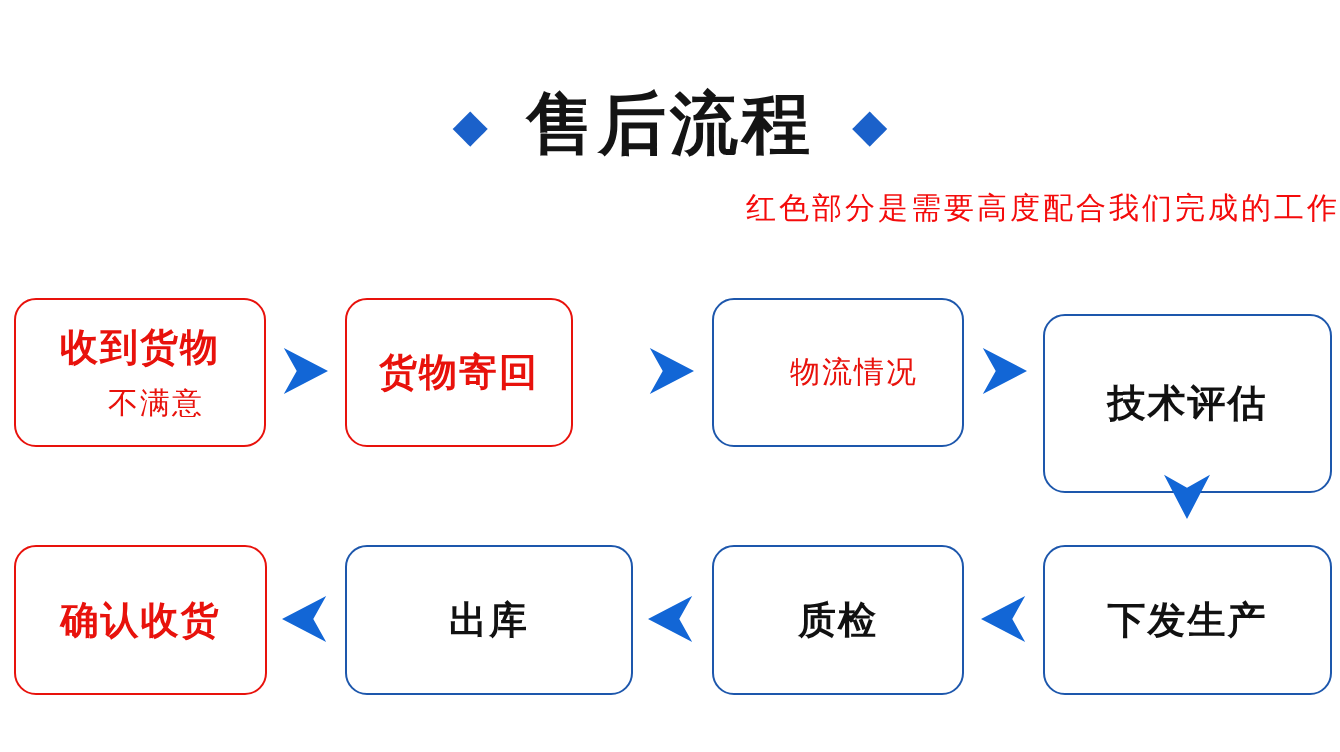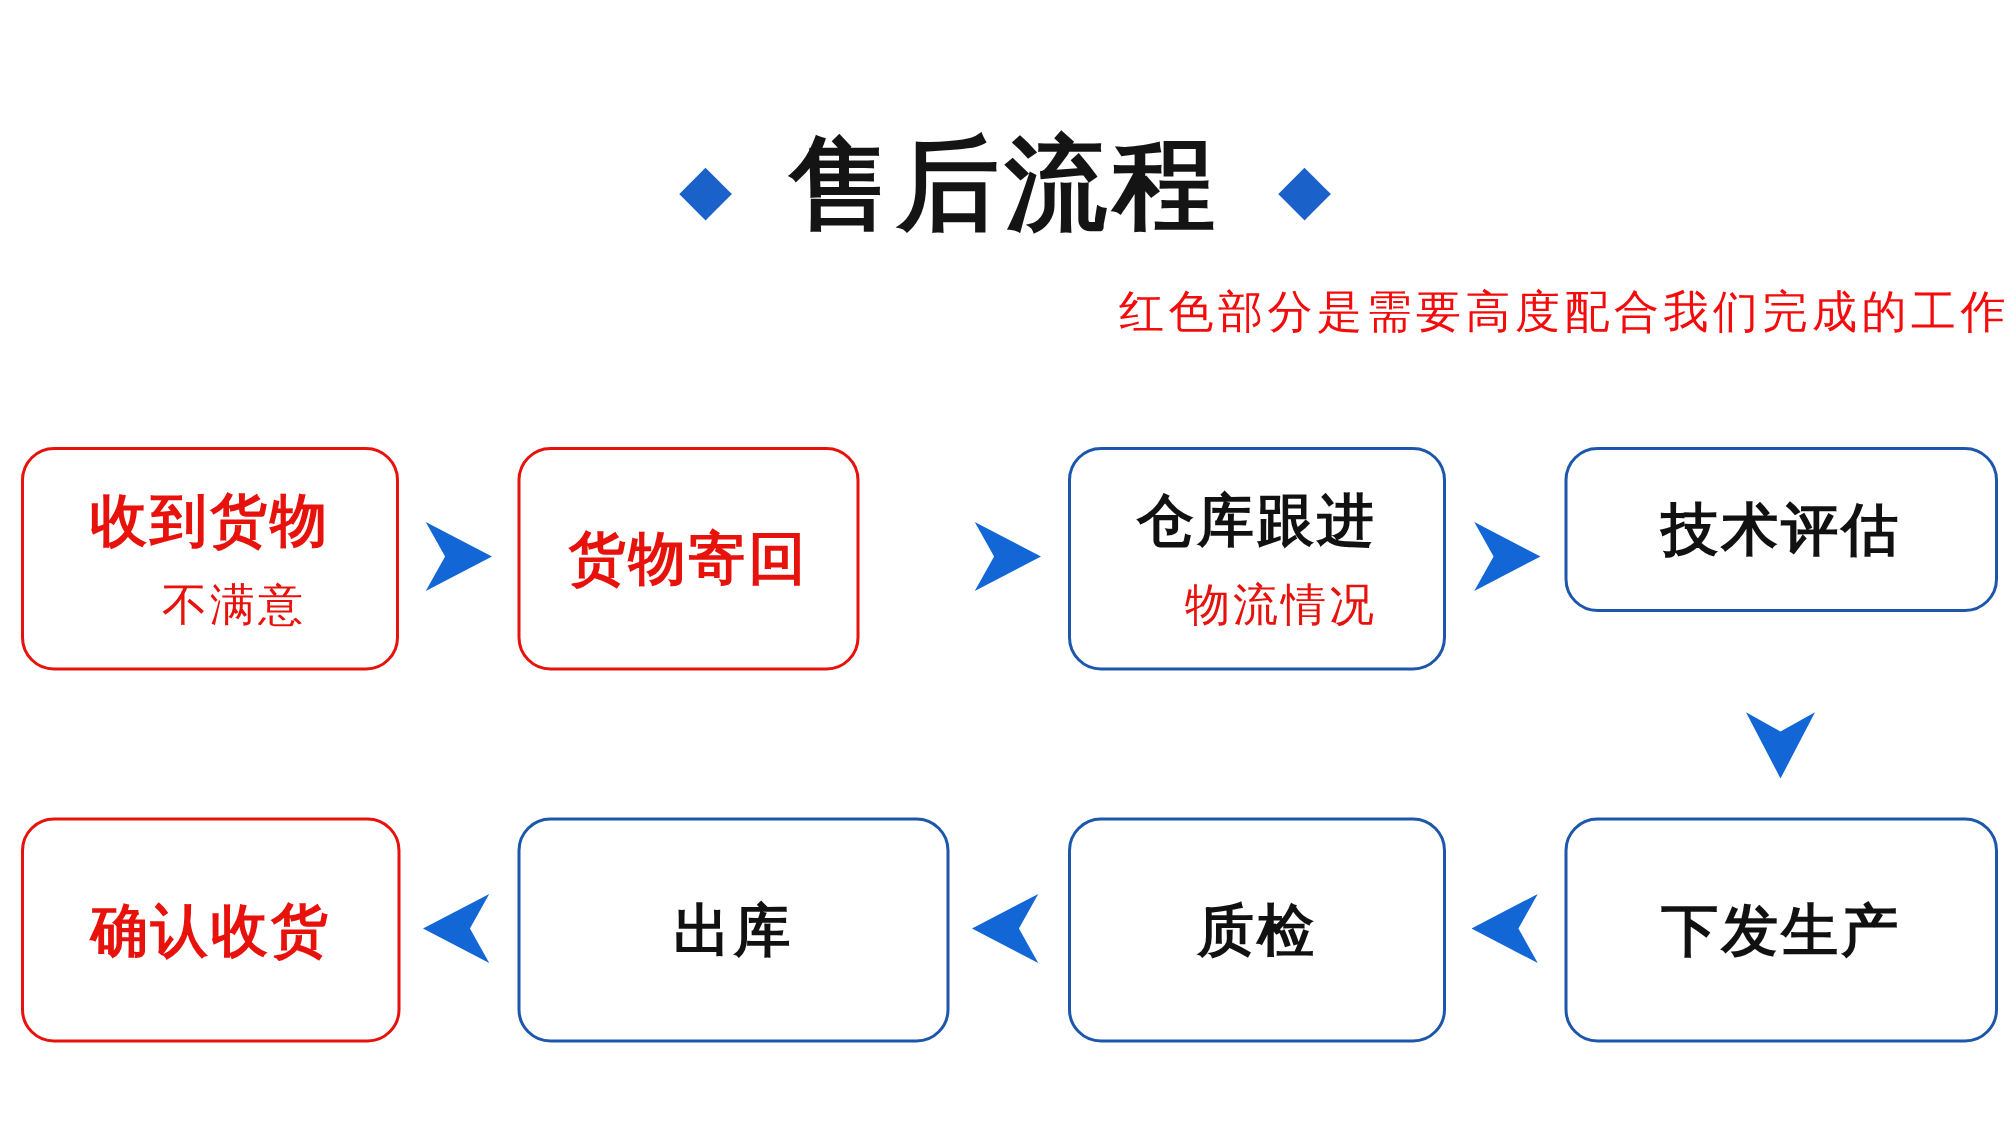--- a/index.html
+++ b/index.html
@@ -61,25 +61,24 @@
     <div class="l1">收到货物</div>
     <div class="l2">不满意</div>
   </div>
 
   <div class="box red" style="left:345px;top:298px;width:228px;height:149px">
     <div class="l1">货物寄回</div>
 
   </div>
 
   <div class="box blue" style="left:712px;top:298px;width:252px;height:149px">
-    <div class="l1">仓库跟进</div>
     <div class="l2">物流情况</div>
   </div>
 
-  <div class="box blue" style="left:1043px;top:298px;width:289px;height:110px">
+  <div class="box blue" style="left:1043px;top:314px;width:289px;height:179px">
     <div class="l1">技术评估</div>
 
   </div>
 
   <div class="arrow" style="left:282px;top:348px">
     <svg viewBox="0 0 100 100">
         <polygon points="4,0 100,50 4,100 32,50"></polygon>
       </svg>
   </div>
   <div class="arrow" style="left:648px;top:348px">

